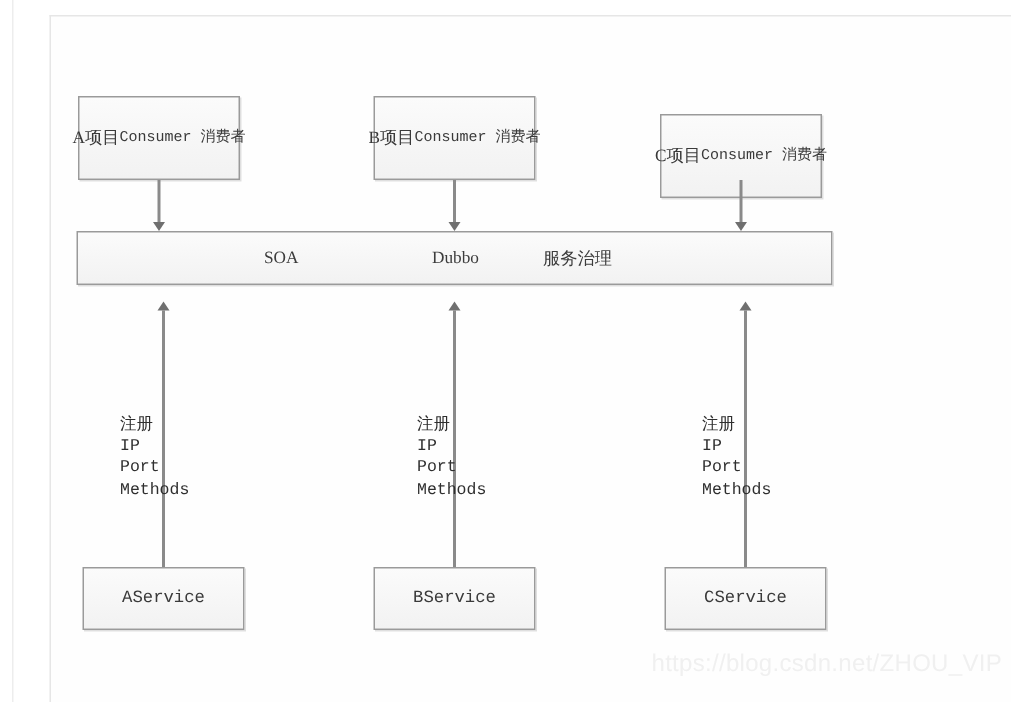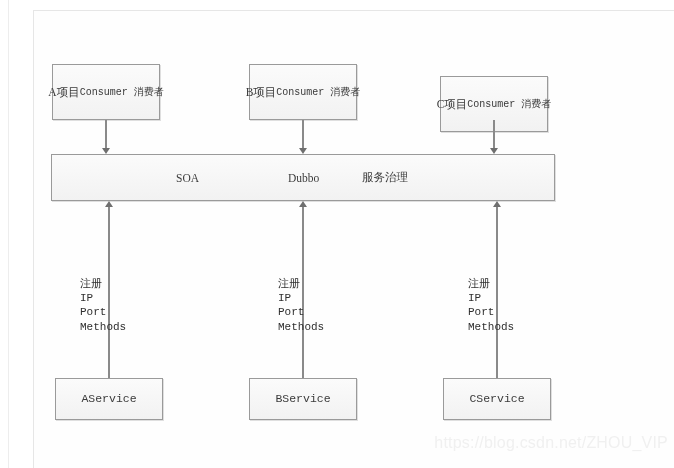--- a/index.html
+++ b/index.html
@@ -72,21 +72,21 @@
     font-size: 10px;
     line-height: 17px;
     font-family: "Liberation Mono", "DejaVu Sans Mono", monospace;
     white-space: nowrap;
   }
 
   .bar-box {
     left: 51px;
     top: 154px;
     width: 504px;
-    height: 47px;
+    height: 36px;
     flex-direction: row;
     align-items: center;
     justify-content: flex-start;
   }
   .bar-label {
     position: absolute;
     font-size: 11.5px;
     color: #3c3c3c;
     white-space: nowrap;
   }

